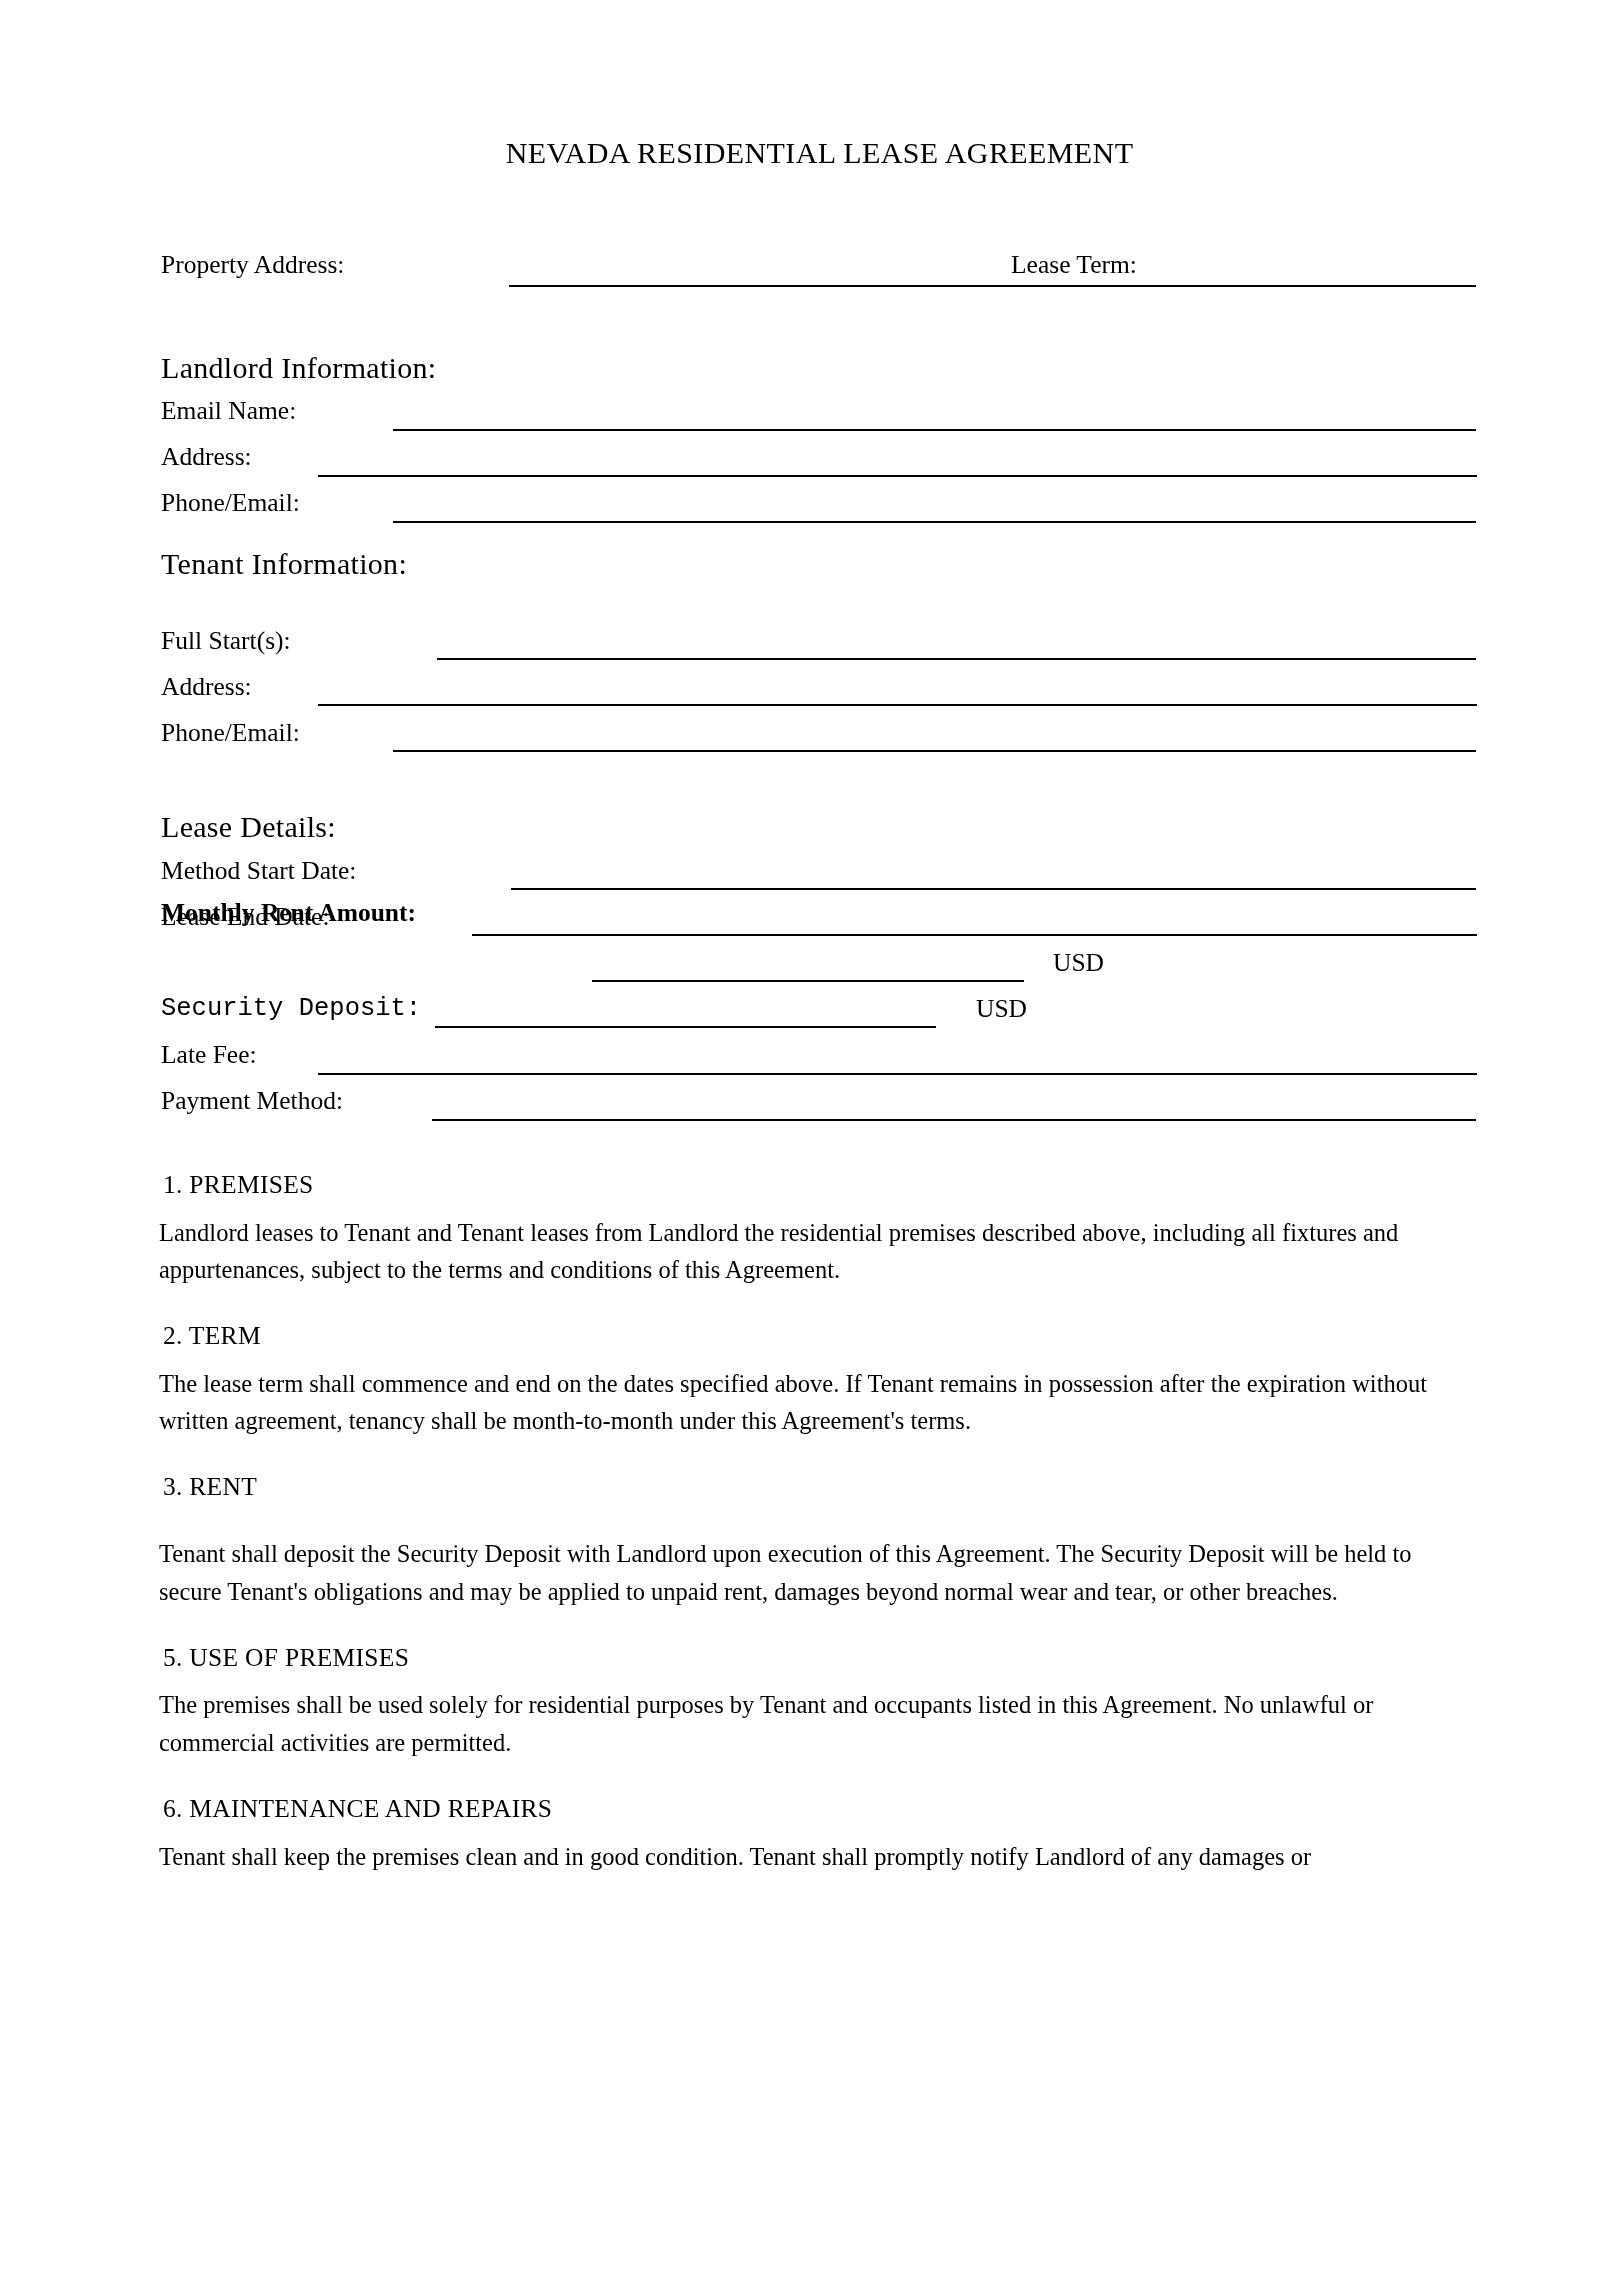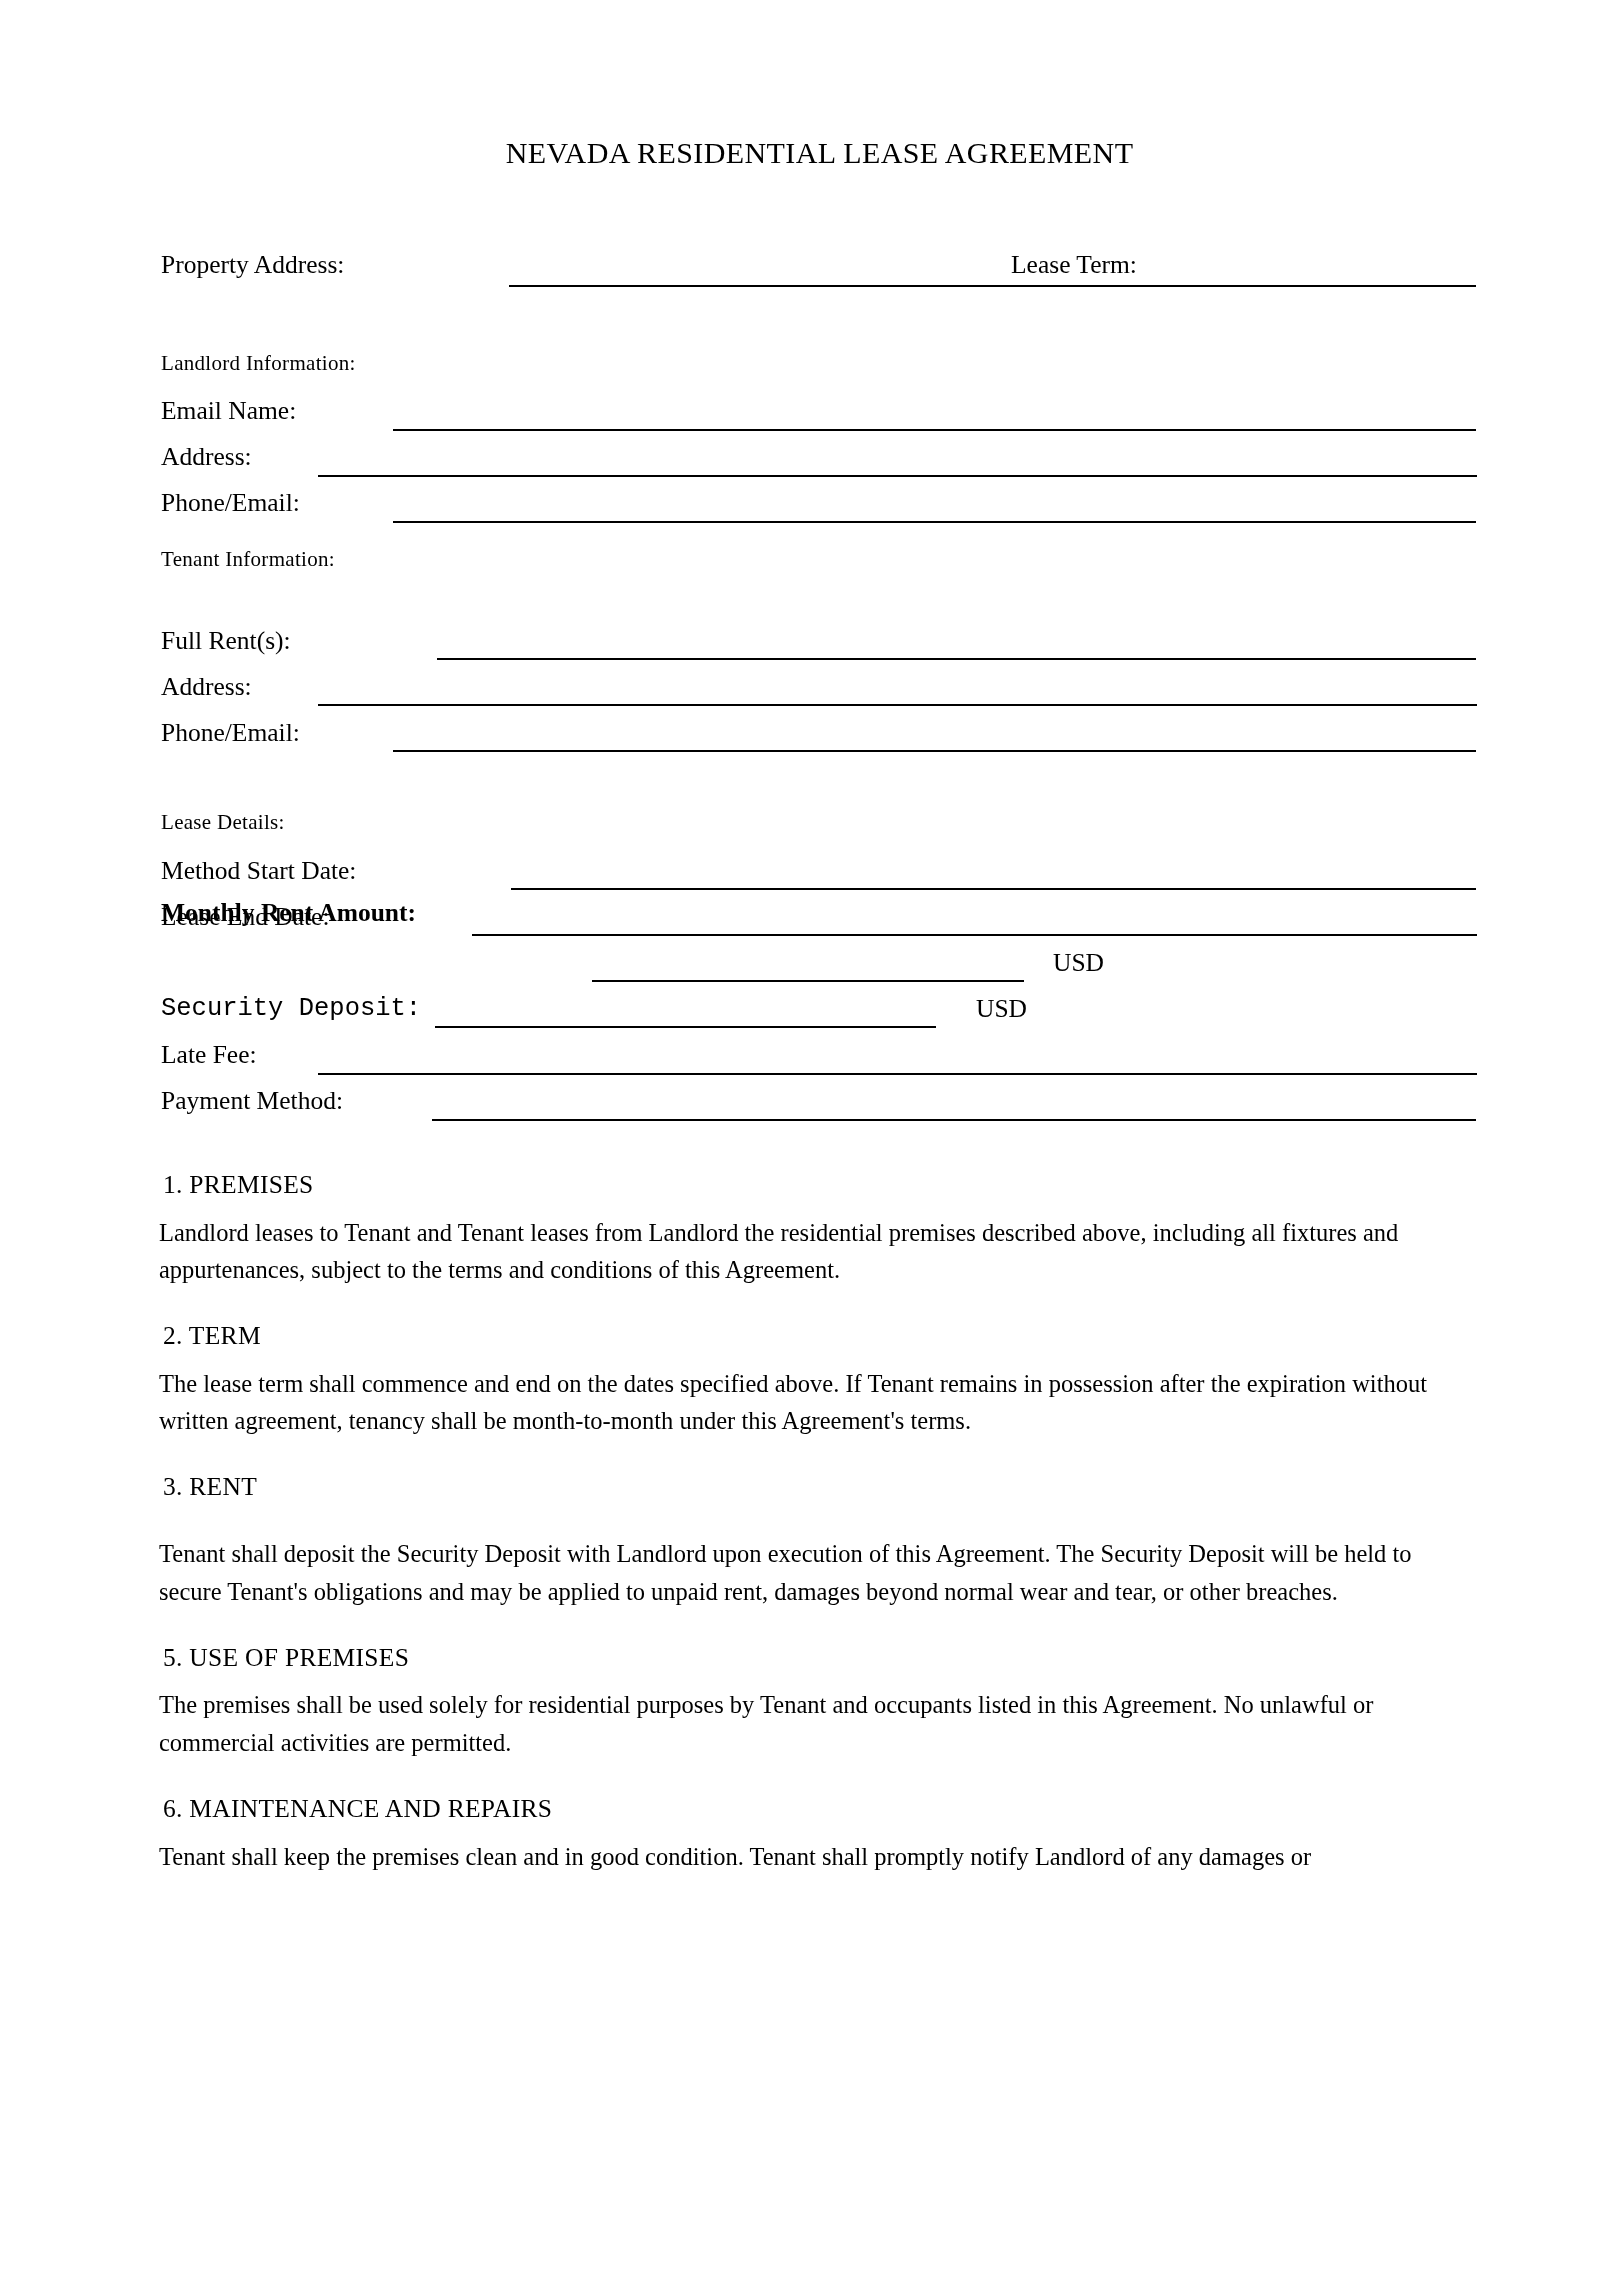--- a/index.html
+++ b/index.html
@@ -52,21 +52,21 @@
     border-top: 2.9px solid #000000;
   }
   .f-unit {
     position: absolute;
     font-size: 25.5px;
     white-space: nowrap;
     line-height: 1;
   }
   .f-group {
     position: absolute;
-    font-size: 21px;
+    font-size: 30px;
     white-space: nowrap;
     line-height: 1;
     letter-spacing: 0.3px;
   }
 
   
   .clauses {
     position: absolute;
     left: 150px;
     top: 1157px;
@@ -108,21 +108,21 @@
     <div class="f-line" style="left:384px; top:416px; width:1083px;"></div>
 
     <div class="f-label" style="left:152px; top:431px;">Address:</div>
     <div class="f-line" style="left:309px; top:462px; width:1159px;"></div>
 
     <div class="f-label" style="left:152px; top:477px;">Phone/Email:</div>
     <div class="f-line" style="left:384px; top:508px; width:1083px;"></div>
 
     <div class="f-group" style="left:152px; top:536px;">Tenant Information:</div>
 
-    <div class="f-label" style="left:152px; top:615px;">Full Rent(s):</div>
+    <div class="f-label" style="left:152px; top:615px;">Full Start(s):</div>
     <div class="f-line" style="left:428px; top:645px; width:1039px;"></div>
 
     <div class="f-label" style="left:152px; top:661px;">Address:</div>
     <div class="f-line" style="left:309px; top:691px; width:1159px;"></div>
 
     <div class="f-label" style="left:152px; top:707px;">Phone/Email:</div>
     <div class="f-line" style="left:384px; top:737px; width:1083px;"></div>
 
     <div class="f-group" style="left:152px; top:799px;">Lease Details:</div>
 

